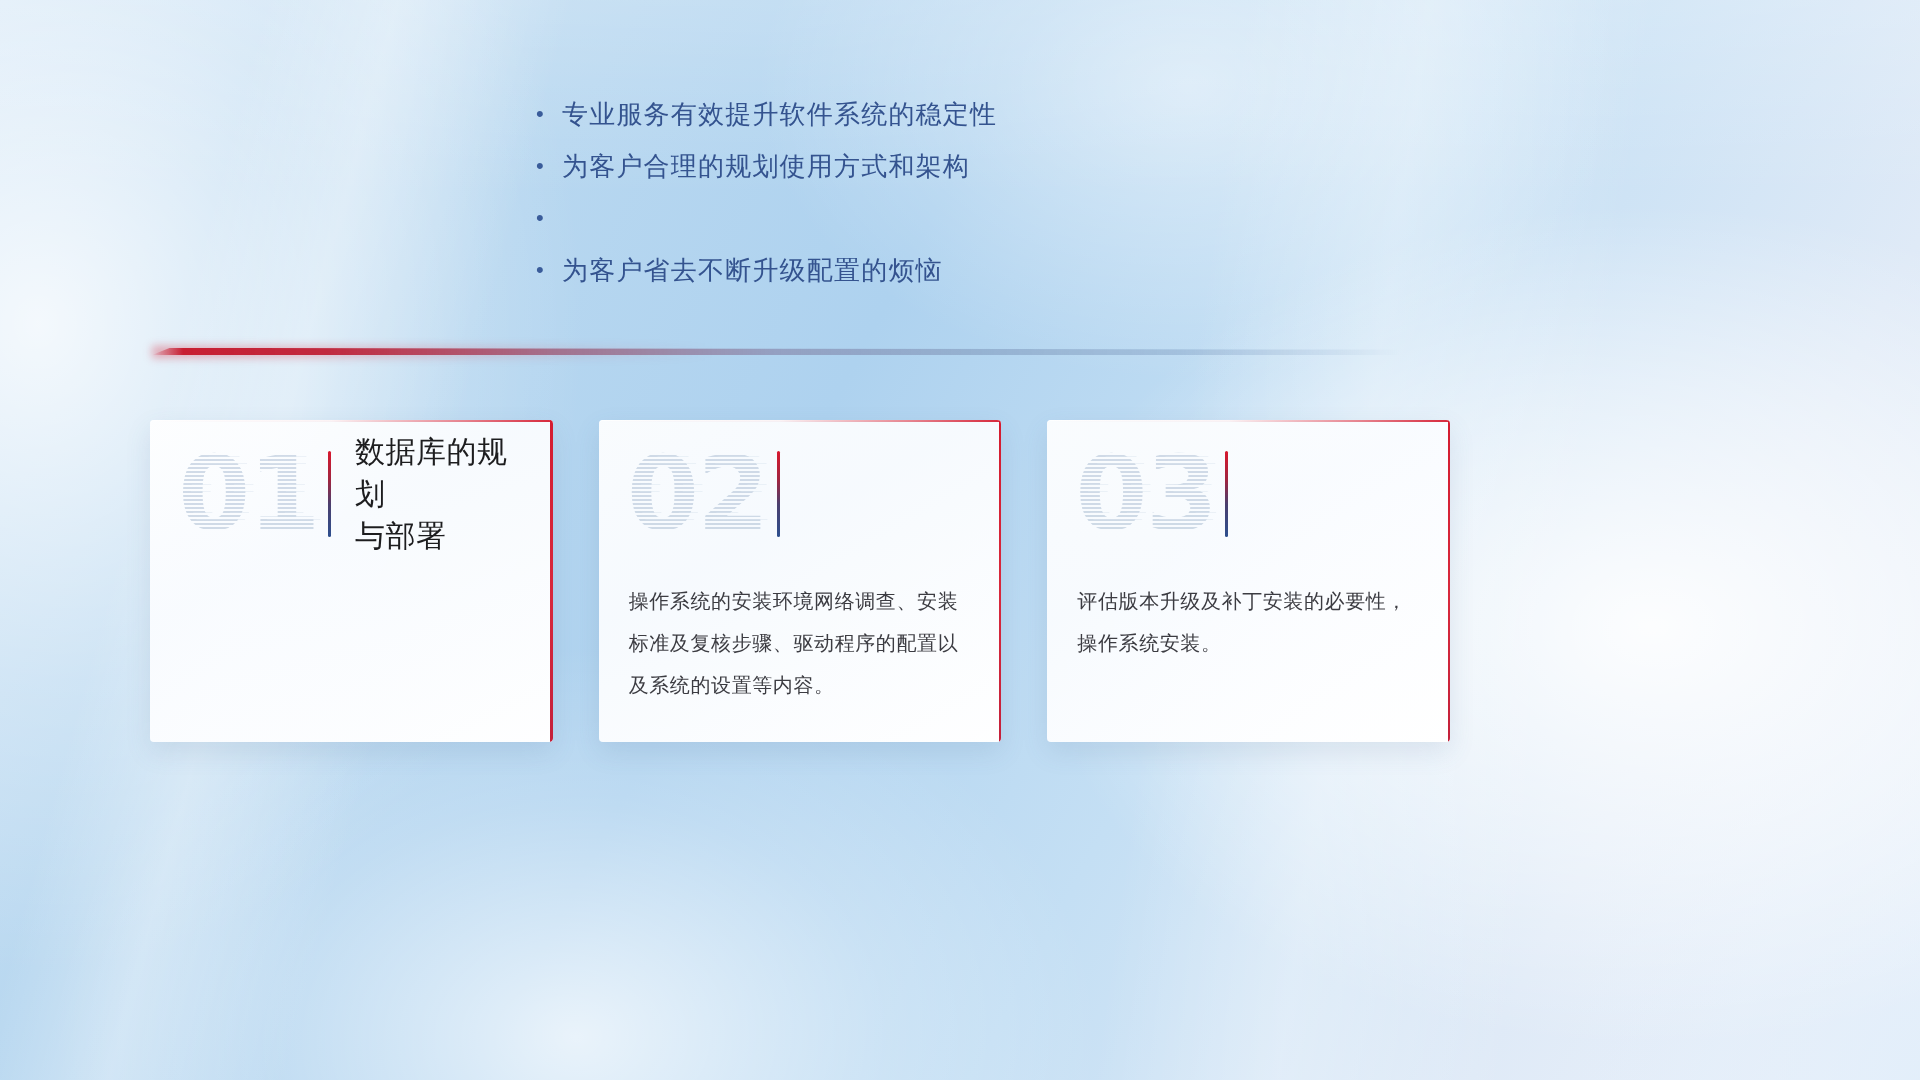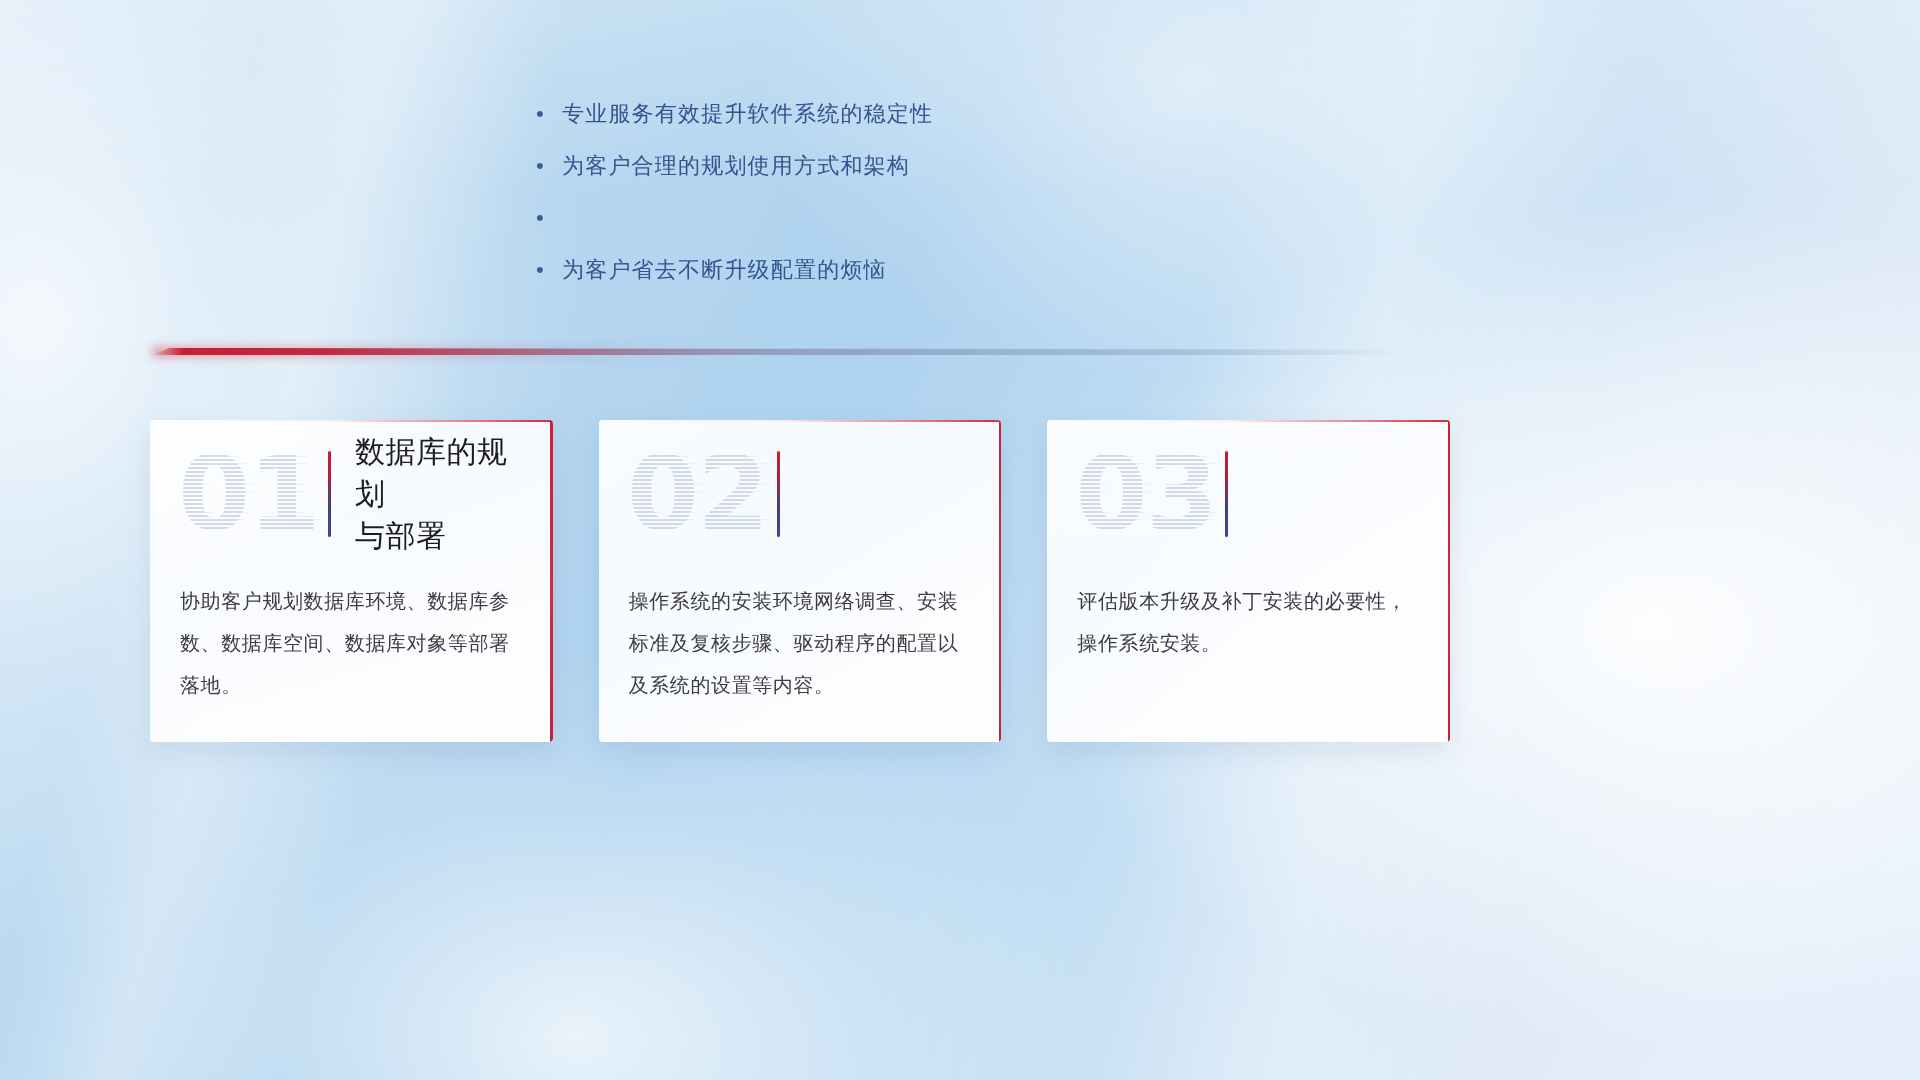--- a/index.html
+++ b/index.html
@@ -54,21 +54,21 @@
   .bullet-dot {
     width: 26px;
     flex: 0 0 26px;
     color: #3a5c9a;
     font-size: 22px;
     line-height: 52px;
     text-align: left;
   }
   .bullet-text {
     font-family: "Liberation Sans", "DejaVu Sans", sans-serif;
-    font-size: 22px;
+    font-size: 26px;
     line-height: 52px;
     color: #34538f;
     letter-spacing: 1.2px;
     white-space: nowrap;
   }
 
   
   .divider-wrap {
     position: absolute;
     left: 152px;
@@ -255,21 +255,20 @@
     <div class="card">
       <div class="card-topline"></div>
       <div class="card-head">
         <div class="watermark">01
           <span class="watermark-skew">01</span>
         </div>
         <div class="accent-bar"></div>
         <div class="card-title">数据库的规划
 与部署</div>
       </div>
-      <div class="card-body">协助客户规划数据库环境、数据库参数、数据库空间、数据库对象等部署落地。</div>
     </div>
 
     <div class="card">
       <div class="card-topline"></div>
       <div class="card-head">
         <div class="watermark">02
           <span class="watermark-skew">02</span>
         </div>
         <div class="accent-bar"></div>
       </div>

